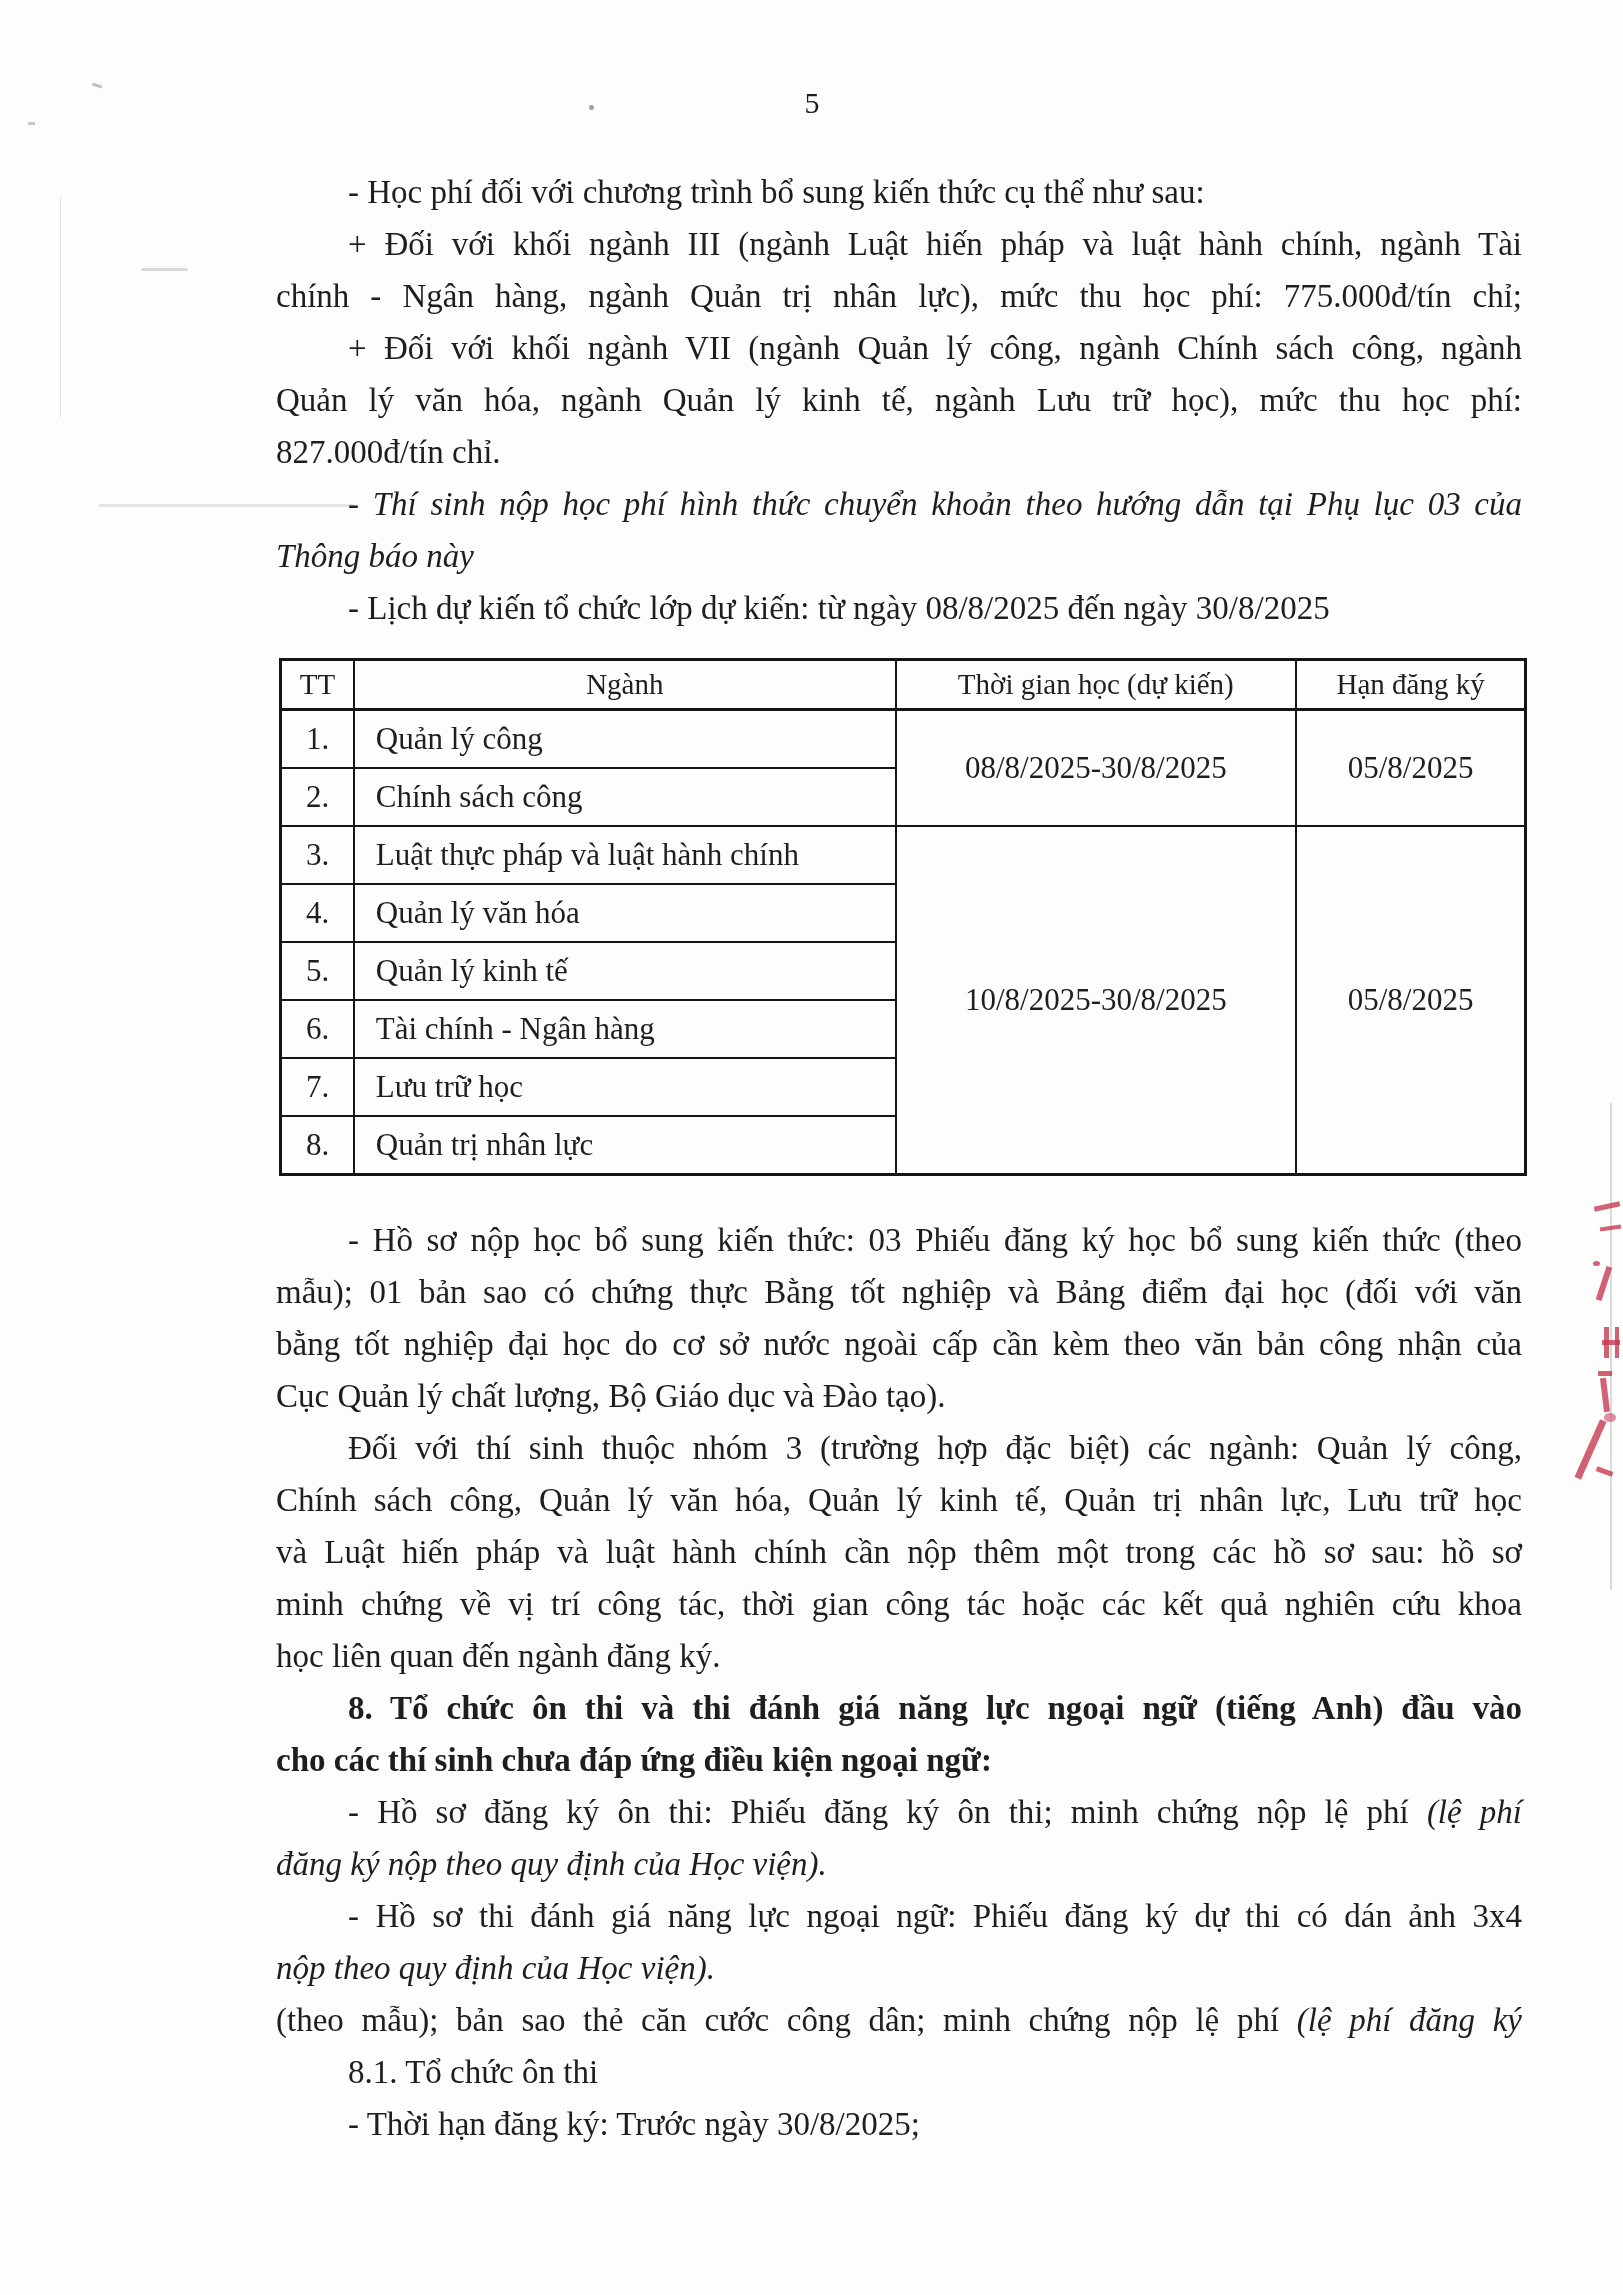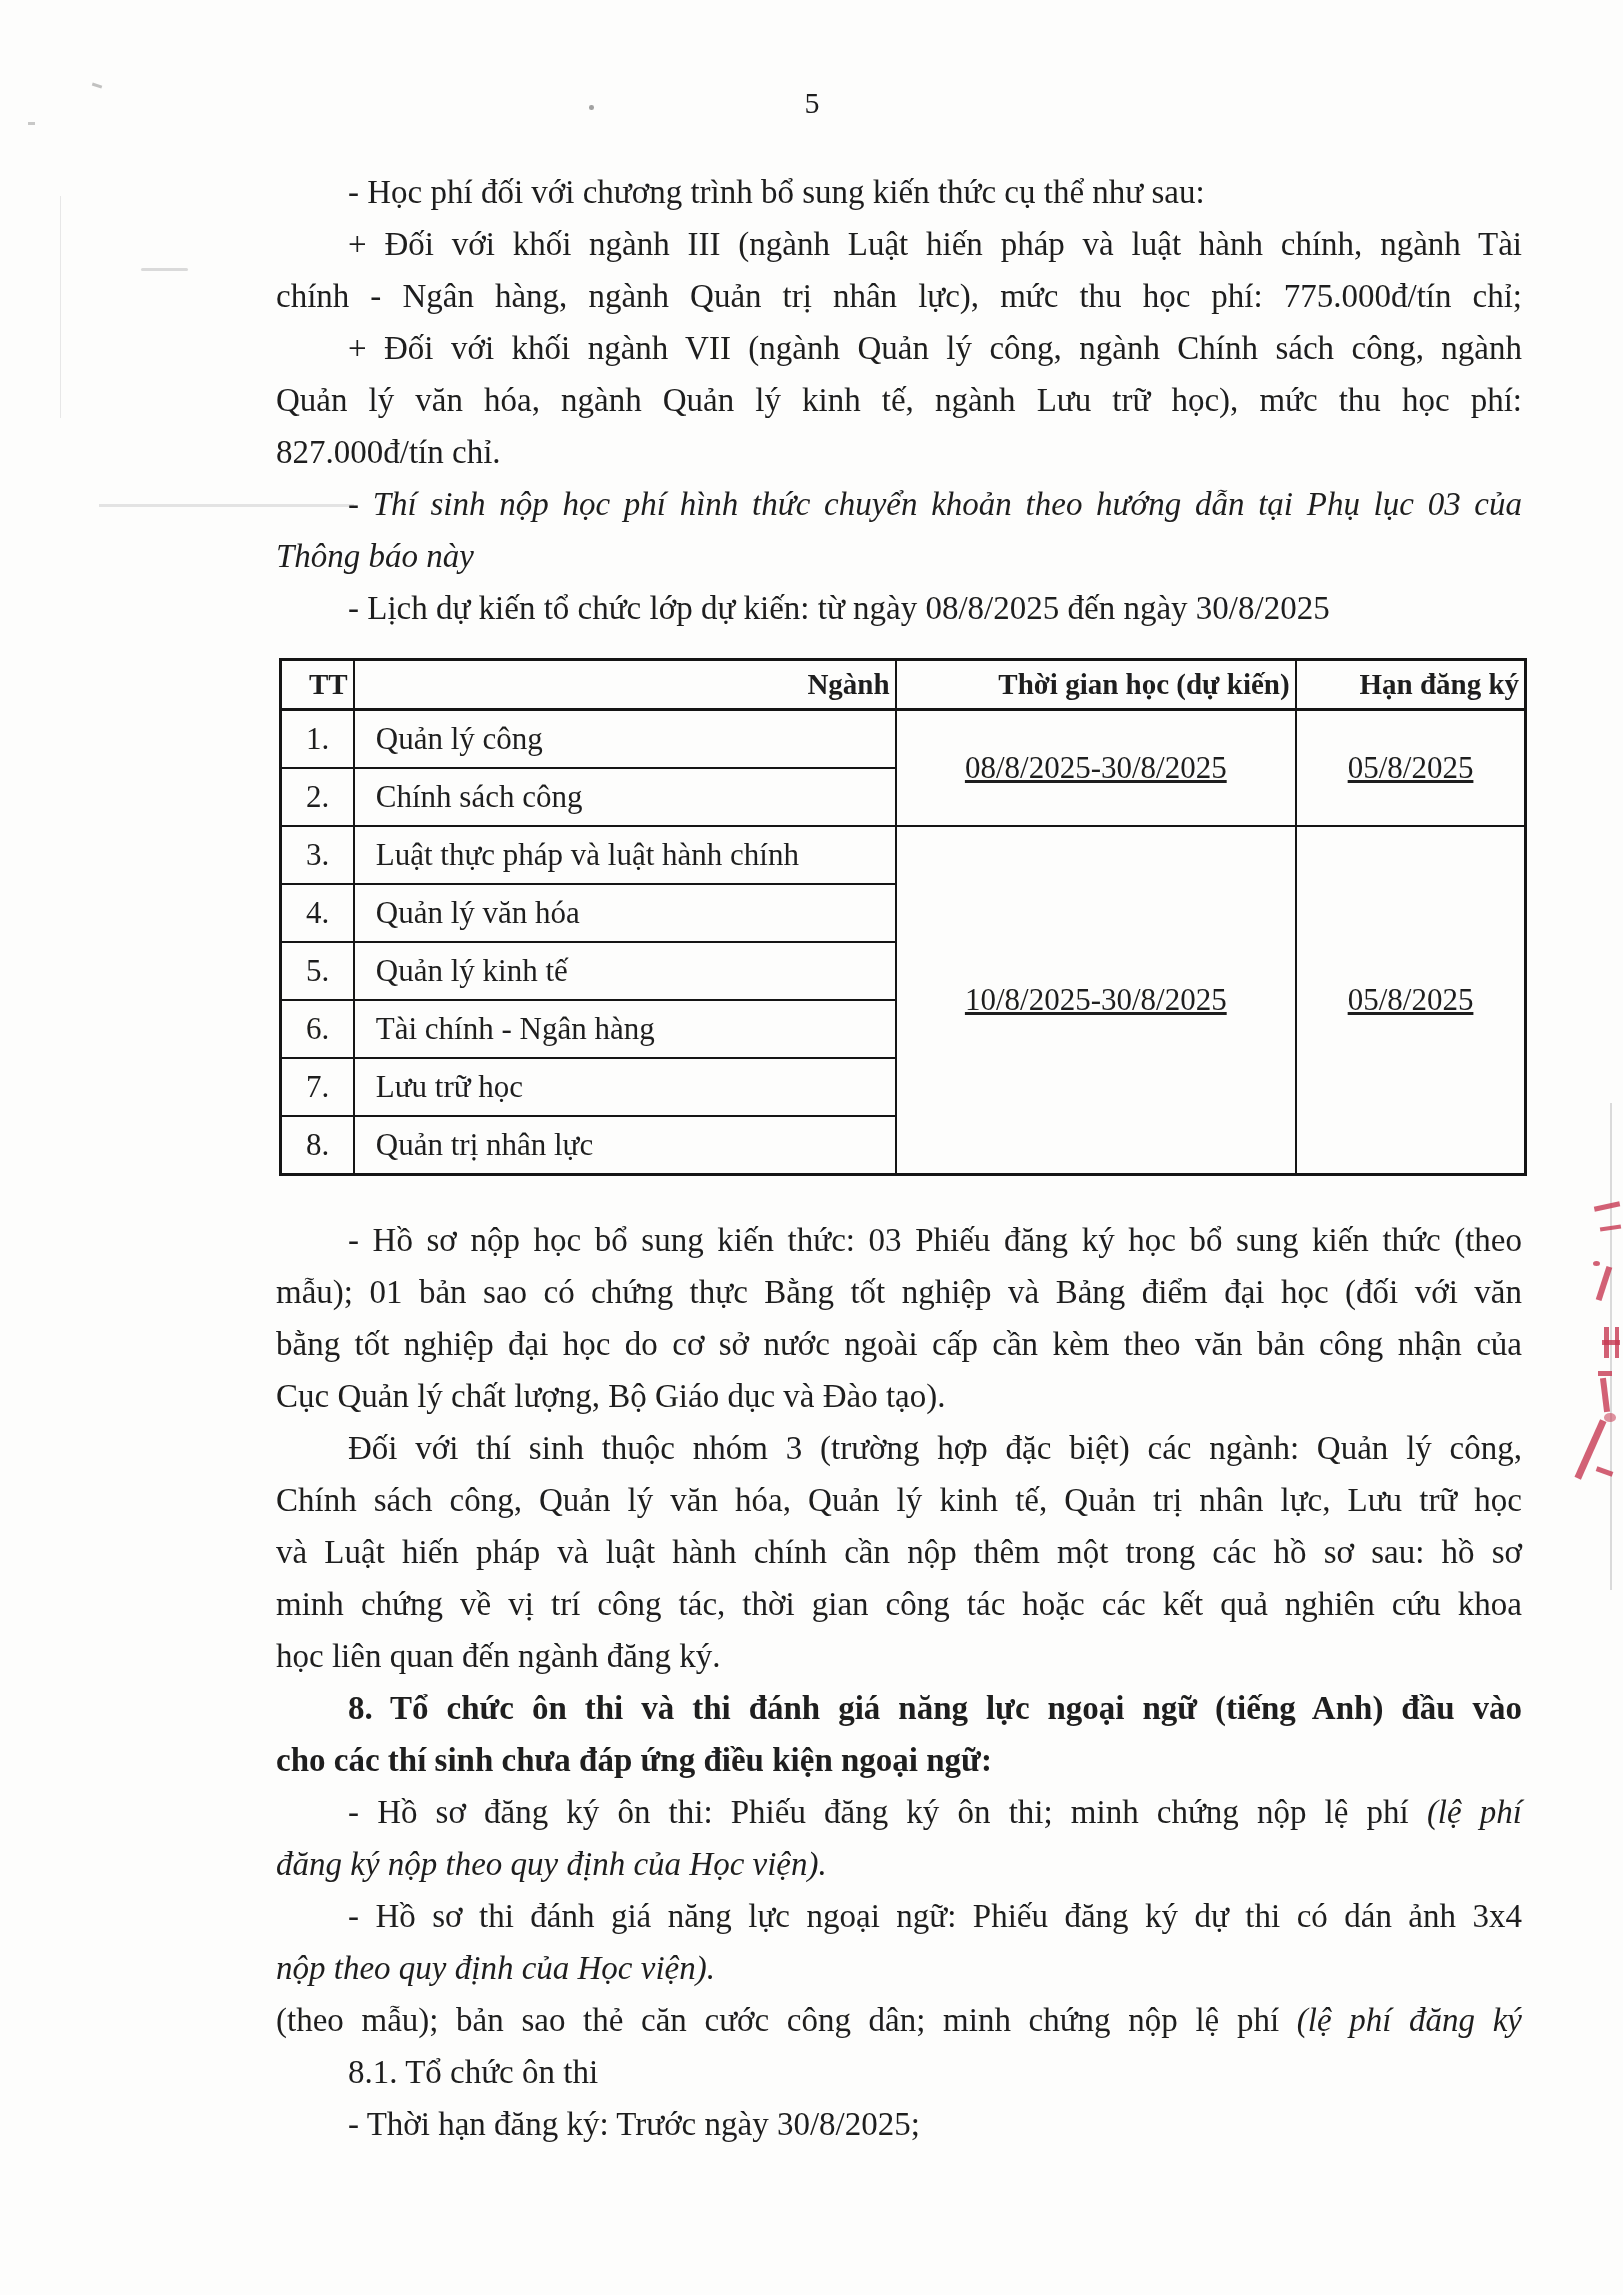--- a/index.html
+++ b/index.html
@@ -33,30 +33,30 @@
     table-layout:fixed;
     width:1245px;
     margin:23.6px 0 0 3.3px;
     border:3.3px solid #151515;
   }
   table.schedule th, table.schedule td{
     border:2px solid #151515;
     overflow:hidden;
   }
   table.schedule thead th{
-    height:47px;font-size:29px;font-weight:bold;text-align:right;
+    height:47px;font-size:29px;font-weight:normal;text-align:center;
     vertical-align:middle;padding:0 5.2px;border-bottom:3.3px solid #151515;
     line-height:34px;
   }
   table.schedule tbody td{
     height:54px;font-size:31px;vertical-align:middle;line-height:37px;
   }
   td.no{text-align:center;}
   td.major{text-align:left;padding-left:21px;}
-  td.time,td.deadline{text-align:center;text-decoration:underline;}
+  td.time,td.deadline{text-align:center;}
   table.schedule tbody tr:nth-child(2) td{border-bottom:2.6px solid #151515;}
 
   #para-bottom{margin-top:38px;}
 
   
   .artifact{position:absolute;pointer-events:none;}
   .speck1{left:92px;top:84px;width:9.8px;height:3.3px;background:#777;opacity:.45;transform:rotate(18deg);}
   .speck2{left:27.5px;top:122px;width:7.2px;height:2.6px;background:#888;opacity:.45;}
   .dot-near-number{left:589px;top:105px;width:4.6px;height:4.6px;border-radius:50%;background:#555;opacity:.55;}
   .smudge1{left:141px;top:268px;width:47px;height:3.3px;background:#b8b8b8;opacity:.5;border-radius:2px;}

